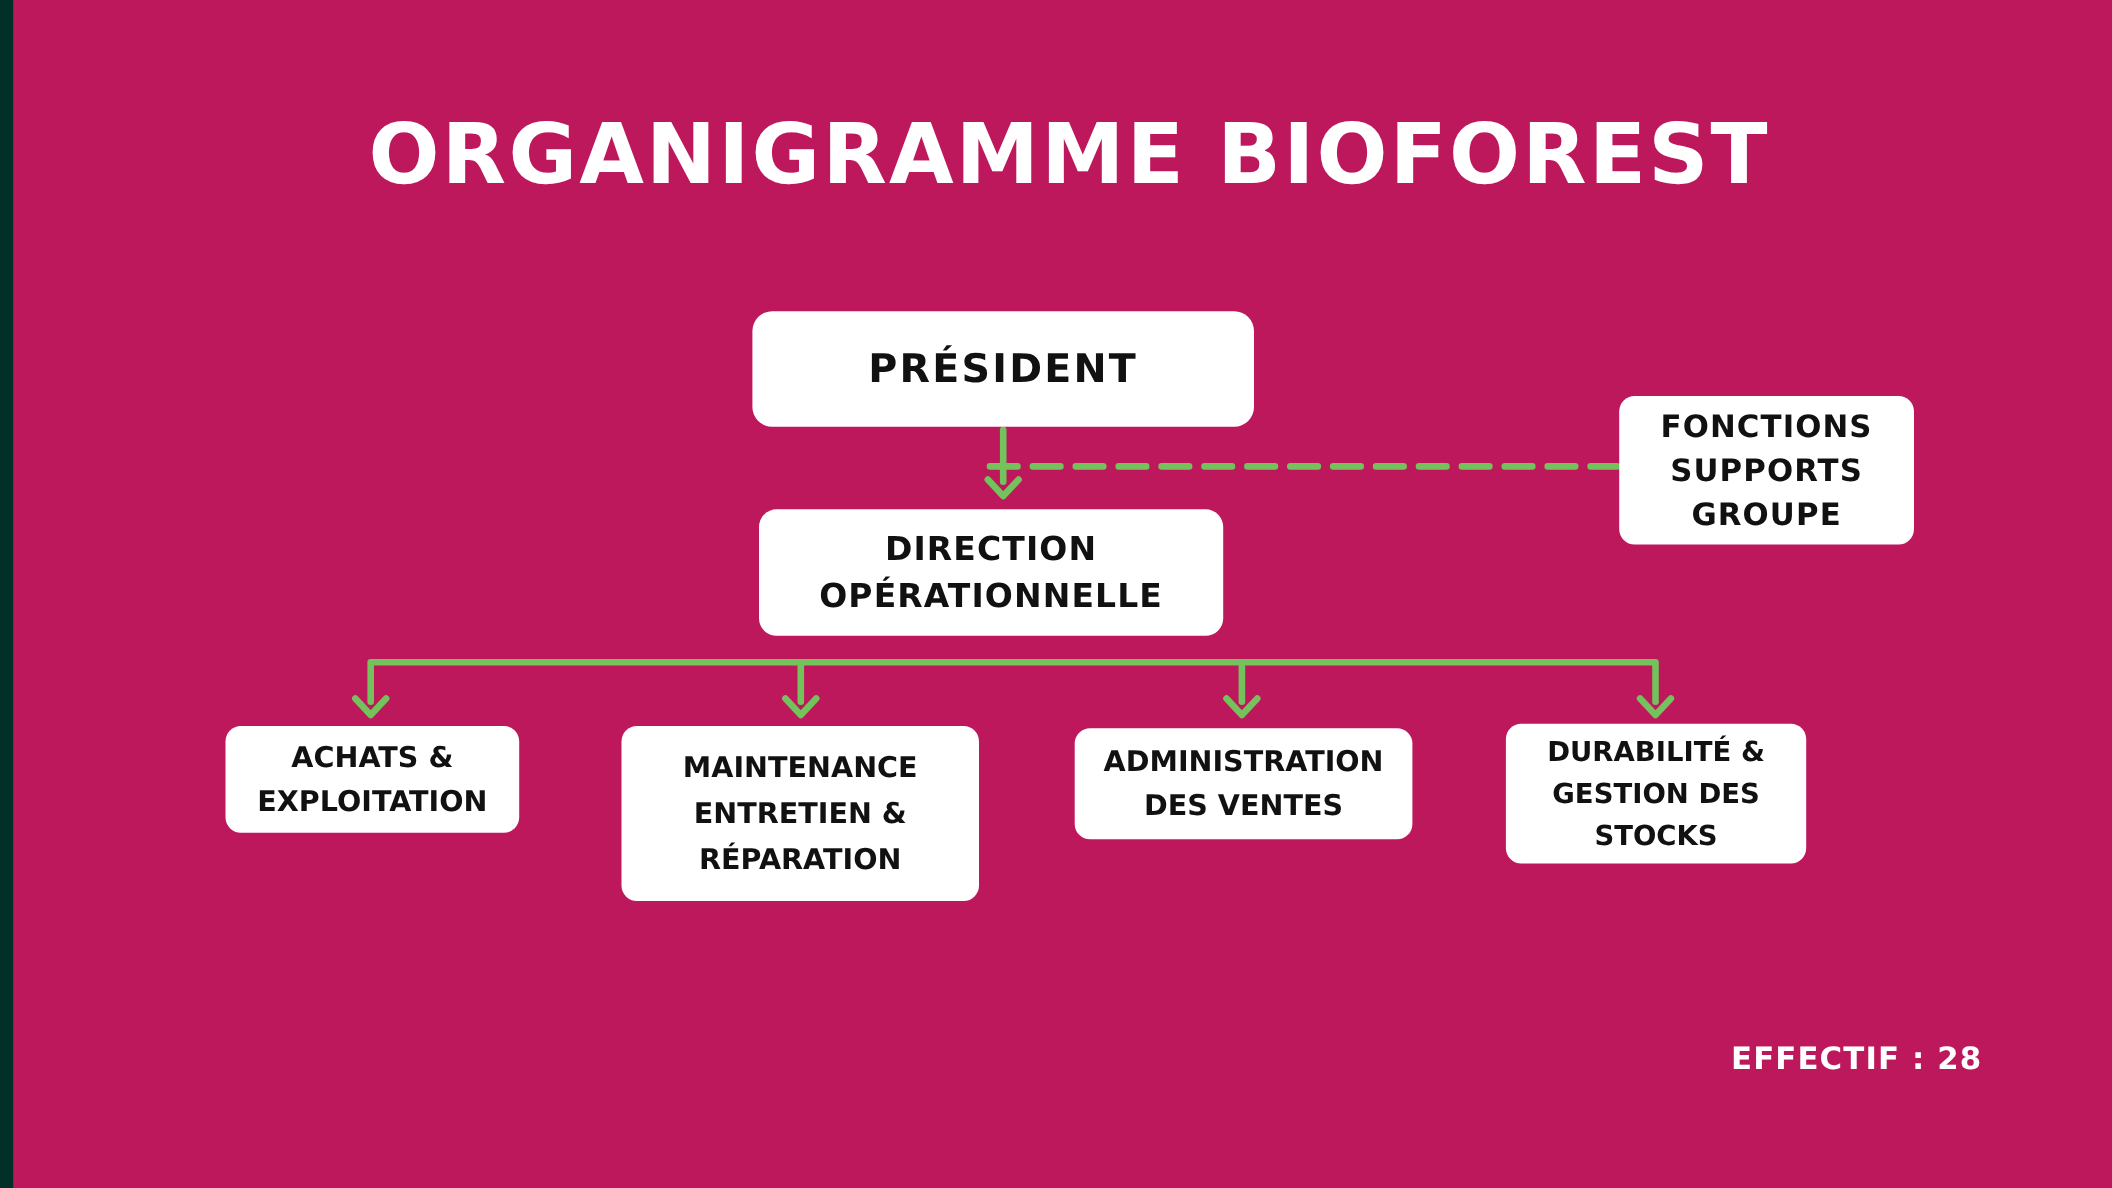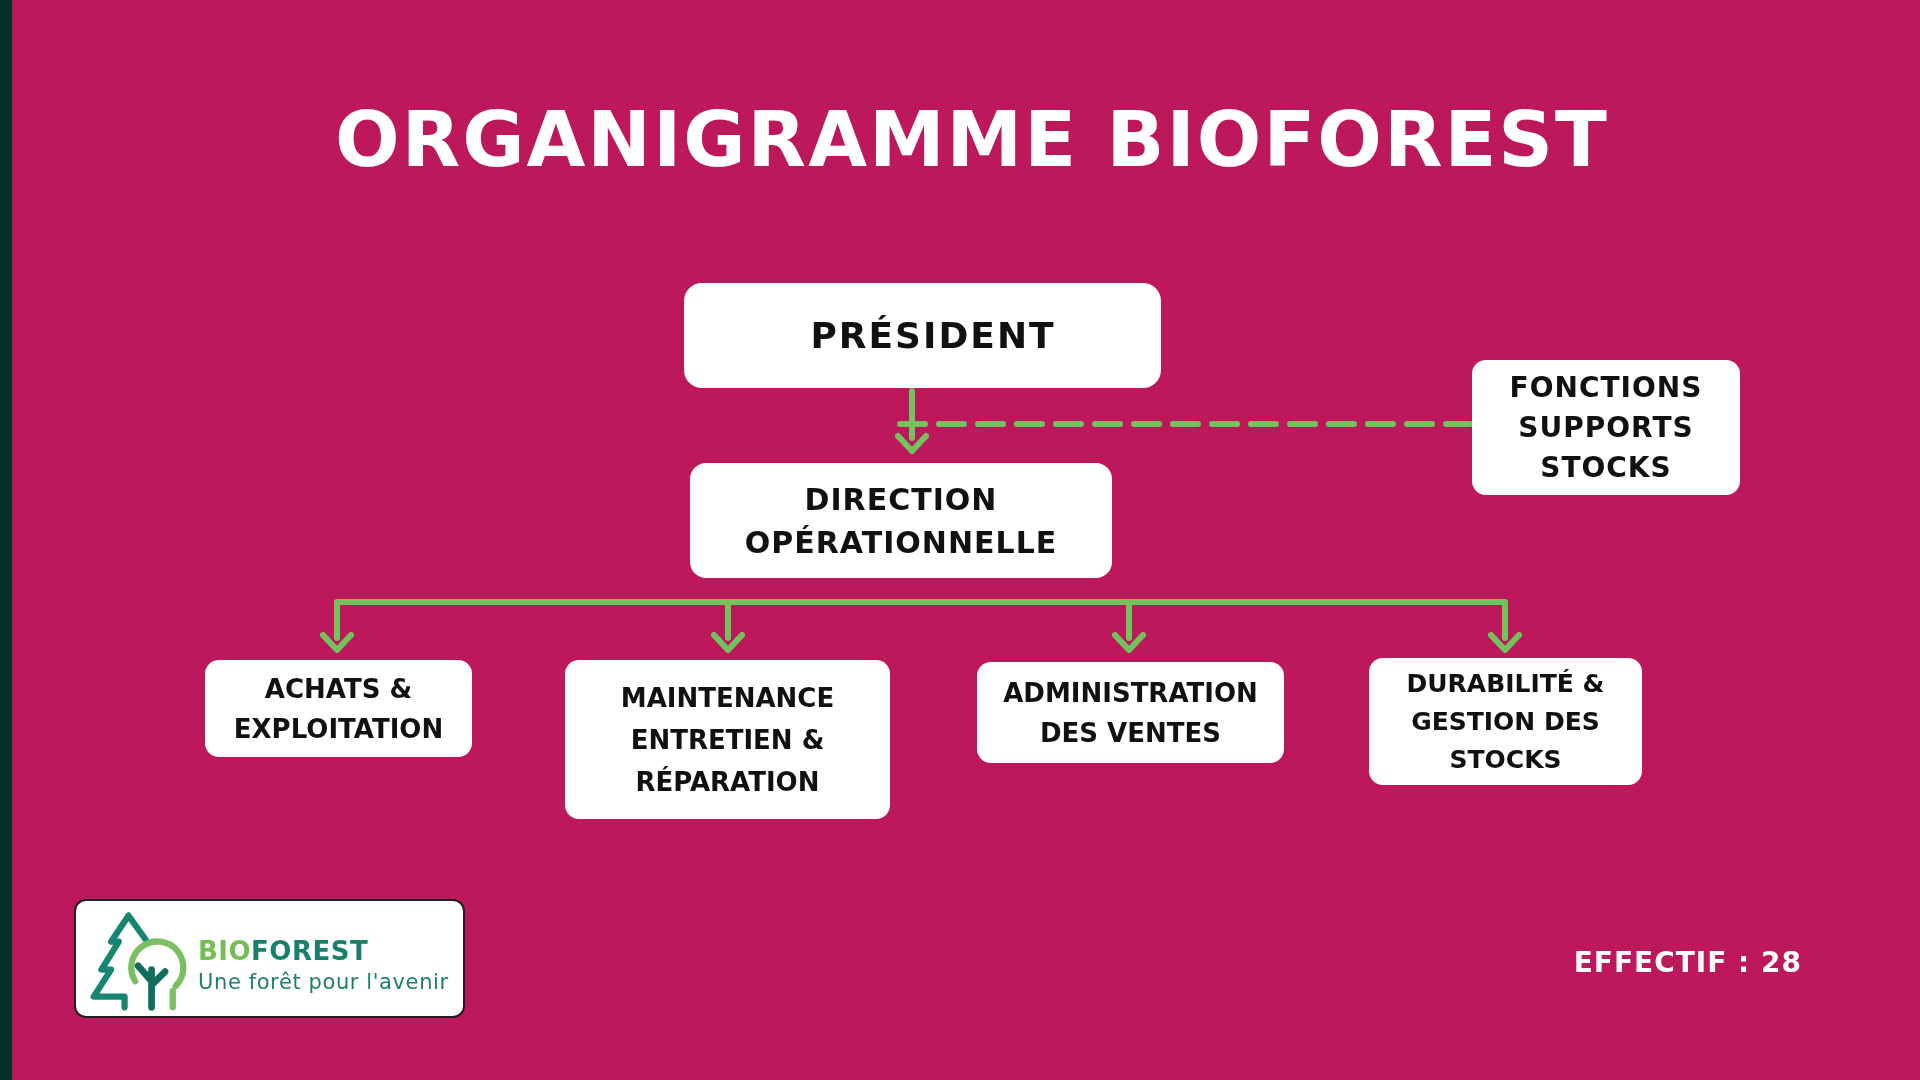--- a/index.html
+++ b/index.html
@@ -14,21 +14,21 @@
     position:absolute;top:102px;left:0;width:1920px;text-align:center;
     color:#ffffff;font-size:76px;font-weight:bold;letter-spacing:2px;
     line-height:1;white-space:nowrap;
   }
   .connectors{position:absolute;left:0;top:0;width:1920px;height:1080px;}
   .node{
     position:absolute;background:#ffffff;color:#111111;
     display:flex;align-items:center;justify-content:center;
     text-align:center;font-weight:bold;white-space:pre-line;
   }
-  .node-president   {left:672px; top:283px; width:456px;height:105px;border-radius:18px;font-size:36px;letter-spacing:2px;padding-left:21px;}
+  .node-president   {left:672px; top:283px; width:456px;height:105px;border-radius:18px;font-size:36px;letter-spacing:2px;}
   .node-supports    {left:1460px;top:360px; width:268px;height:135px;border-radius:14px;font-size:28px;line-height:40px;letter-spacing:1px;}
   .node-direction   {left:678px; top:463px; width:422px;height:115px;border-radius:16px;font-size:30px;line-height:43px;letter-spacing:1px;}
   .node-achats      {left:193px; top:660px; width:267px;height:97px; border-radius:14px;font-size:26px;line-height:40px;}
   .node-maintenance {left:553px; top:660px; width:325px;height:159px;border-radius:14px;font-size:26px;line-height:42px;}
   .node-admin       {left:965px; top:662px; width:307px;height:101px;border-radius:14px;font-size:26px;line-height:40px;}
   .node-durabilite  {left:1357px;top:658px; width:273px;height:127px;border-radius:14px;font-size:25px;line-height:38px;}
   .headcount{
     position:absolute;right:130px;top:946px;color:#ffffff;
     font-size:28px;font-weight:bold;letter-spacing:1px;white-space:nowrap;
   }
@@ -69,21 +69,21 @@
     </g>
   </svg>
 
   <div class="node node-president">
     <span>PRÉSIDENT</span>
   </div>
 
   <div class="node node-supports">
     <span>FONCTIONS
 SUPPORTS
-STOCKS</span>
+GROUPE</span>
   </div>
 
   <div class="node node-achats">
     <span>ACHATS &amp;
 EXPLOITATION</span>
   </div>
 
   <div class="node node-direction">
     <span>DIRECTION
 OPÉRATIONNELLE</span>
@@ -99,38 +99,16 @@
     <span>DURABILITÉ &amp;
 GESTION DES
 STOCKS</span>
   </div>
 
   <div class="node node-admin">
     <span>ADMINISTRATION
 DES VENTES</span>
   </div>
 
-  <div class="logo-card">
-    <svg class="logo-tree" width="108" height="102" viewBox="0 0 112 104" xmlns="http://www.w3.org/2000/svg" aria-hidden="true">
-      <g fill="none" stroke-linecap="round" stroke-linejoin="round">
-
-        <path stroke="#168672" stroke-width="6.5" d="M44 6 L26 33 L34 33 L16 62 L26 62 L8 90 L40 90 L40 101 M44 6 L62 31"></path>
-
-        <circle cx="74" cy="60" r="27" fill="#ffffff" stroke="none"></circle>
-
-        <path stroke="#7ac062" stroke-width="6.5" d="M51 74 A27 27 0 1 1 93 79"></path>
-
-        <path stroke="#0f6e5c" stroke-width="7" d="M68 101 L68 62 M68 74 L54 58 M68 78 L82 64"></path>
-
-        <path stroke="#7ac062" stroke-width="6.5" d="M90 84 L90 101"></path>
-      </g>
-    </svg>
-    <div class="logo-text">
-      <div class="brand">
-        <span class="brand-bio">BIO</span><span class="brand-forest">FOREST</span>
-      </div>
-      <div class="tagline">Une forêt pour l'avenir</div>
-    </div>
-  </div>
 
   <div class="headcount">EFFECTIF : 28</div>
 
 </div>
 
 </body></html>

